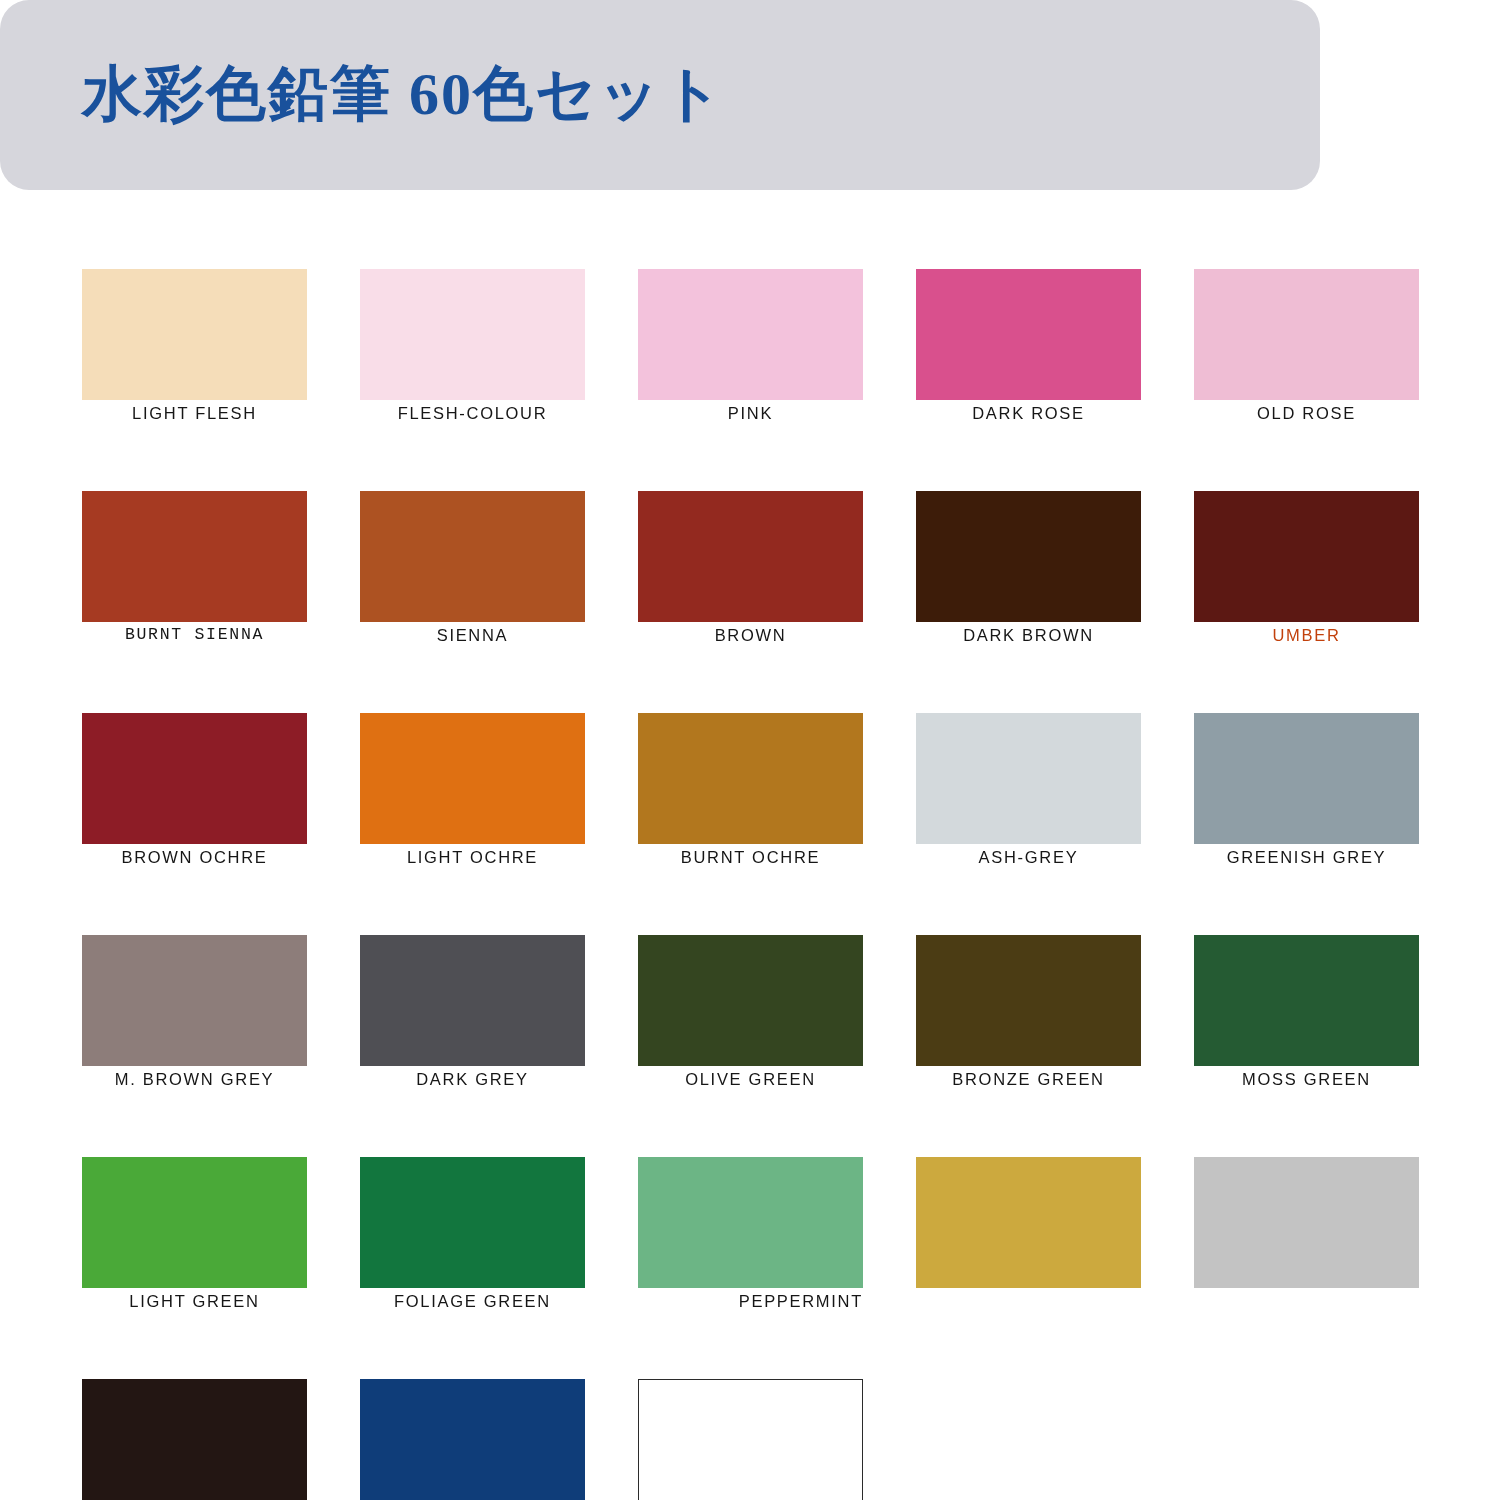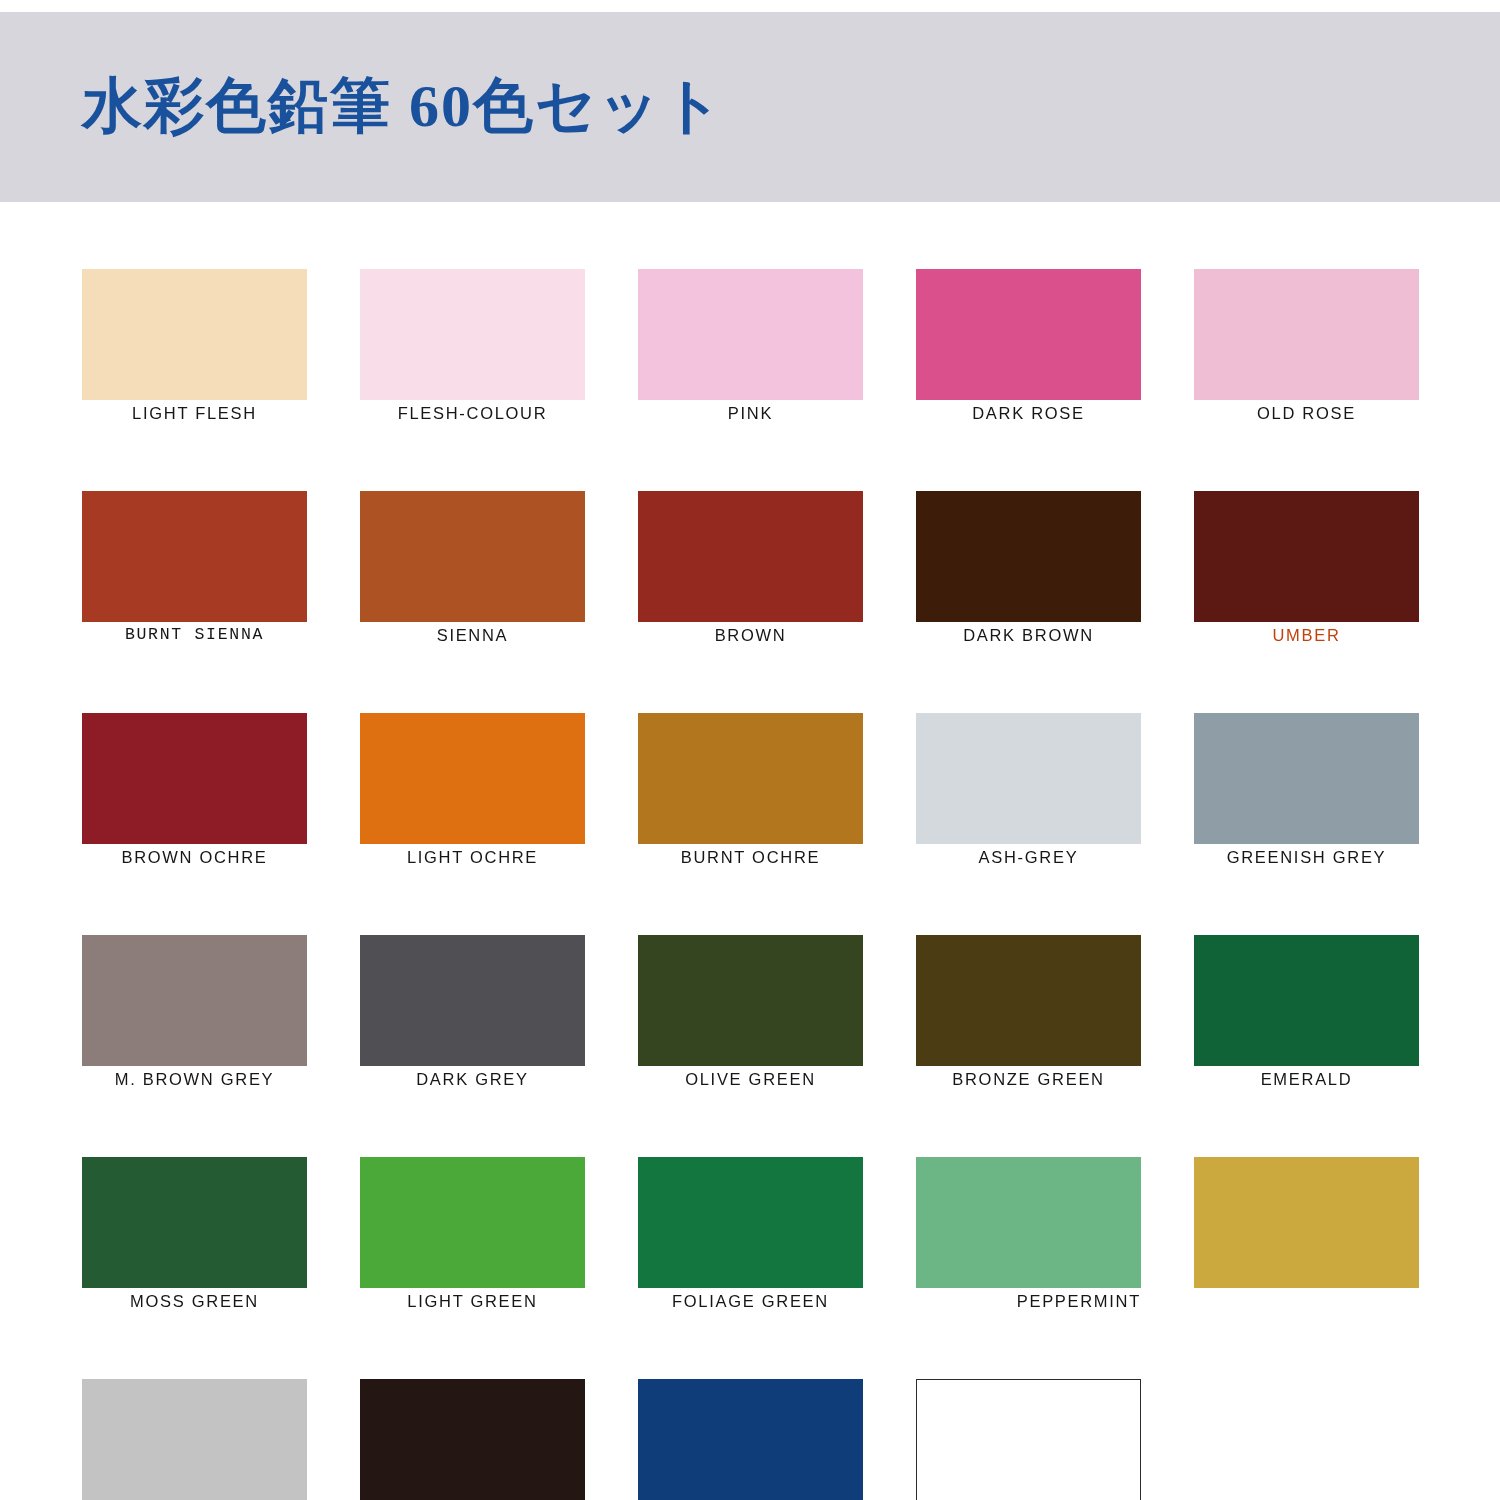--- a/index.html
+++ b/index.html
@@ -18,25 +18,26 @@
     position: relative;
     width: 1500px;
     height: 1500px;
     background: #ffffff;
   }
 
   
   #header {
     position: absolute;
     left: 0;
-    top: 12px;
-    width: 1500px;
+    top: 0;
+    width: 1320px;
     height: 190px;
     background: #d6d6dc;
     box-sizing: border-box;
+    border-radius: 29px;
   }
   #header-title {
     position: absolute;
     left: 82px;
     top: 50px;
     font-family: "Liberation Serif", "DejaVu Serif", serif;
     font-size: 60px;
     line-height: 88px;
     font-weight: 700;
     color: #19519c;
@@ -161,24 +162,20 @@
       </div>
       <div class="swatch-cell">
         <div class="swatch-chip" title="OLIVE GREEN" style="background: rgb(52, 69, 32);"></div>
         <div class="swatch-label" style="color: rgb(22, 22, 22);">OLIVE GREEN</div>
       </div>
       <div class="swatch-cell">
         <div class="swatch-chip" title="BRONZE GREEN" style="background: rgb(75, 60, 20);"></div>
         <div class="swatch-label" style="color: rgb(22, 22, 22);">BRONZE GREEN</div>
       </div>
       <div class="swatch-cell">
-        <div class="swatch-chip" title="EMERALD" style="background: rgb(15, 99, 54);"></div>
-        <div class="swatch-label" style="color: rgb(22, 22, 22);">EMERALD</div>
-      </div>
-      <div class="swatch-cell">
         <div class="swatch-chip" title="MOSS GREEN" style="background: rgb(37, 91, 51);"></div>
         <div class="swatch-label" style="color: rgb(22, 22, 22);">MOSS GREEN</div>
       </div>
       <div class="swatch-cell">
         <div class="swatch-chip" title="LIGHT GREEN" style="background: rgb(74, 169, 56);"></div>
         <div class="swatch-label" style="color: rgb(22, 22, 22);">LIGHT GREEN</div>
       </div>
       <div class="swatch-cell">
         <div class="swatch-chip" title="FOLIAGE GREEN" style="background: rgb(18, 118, 62);"></div>
         <div class="swatch-label" style="color: rgb(22, 22, 22);">FOLIAGE GREEN</div>

